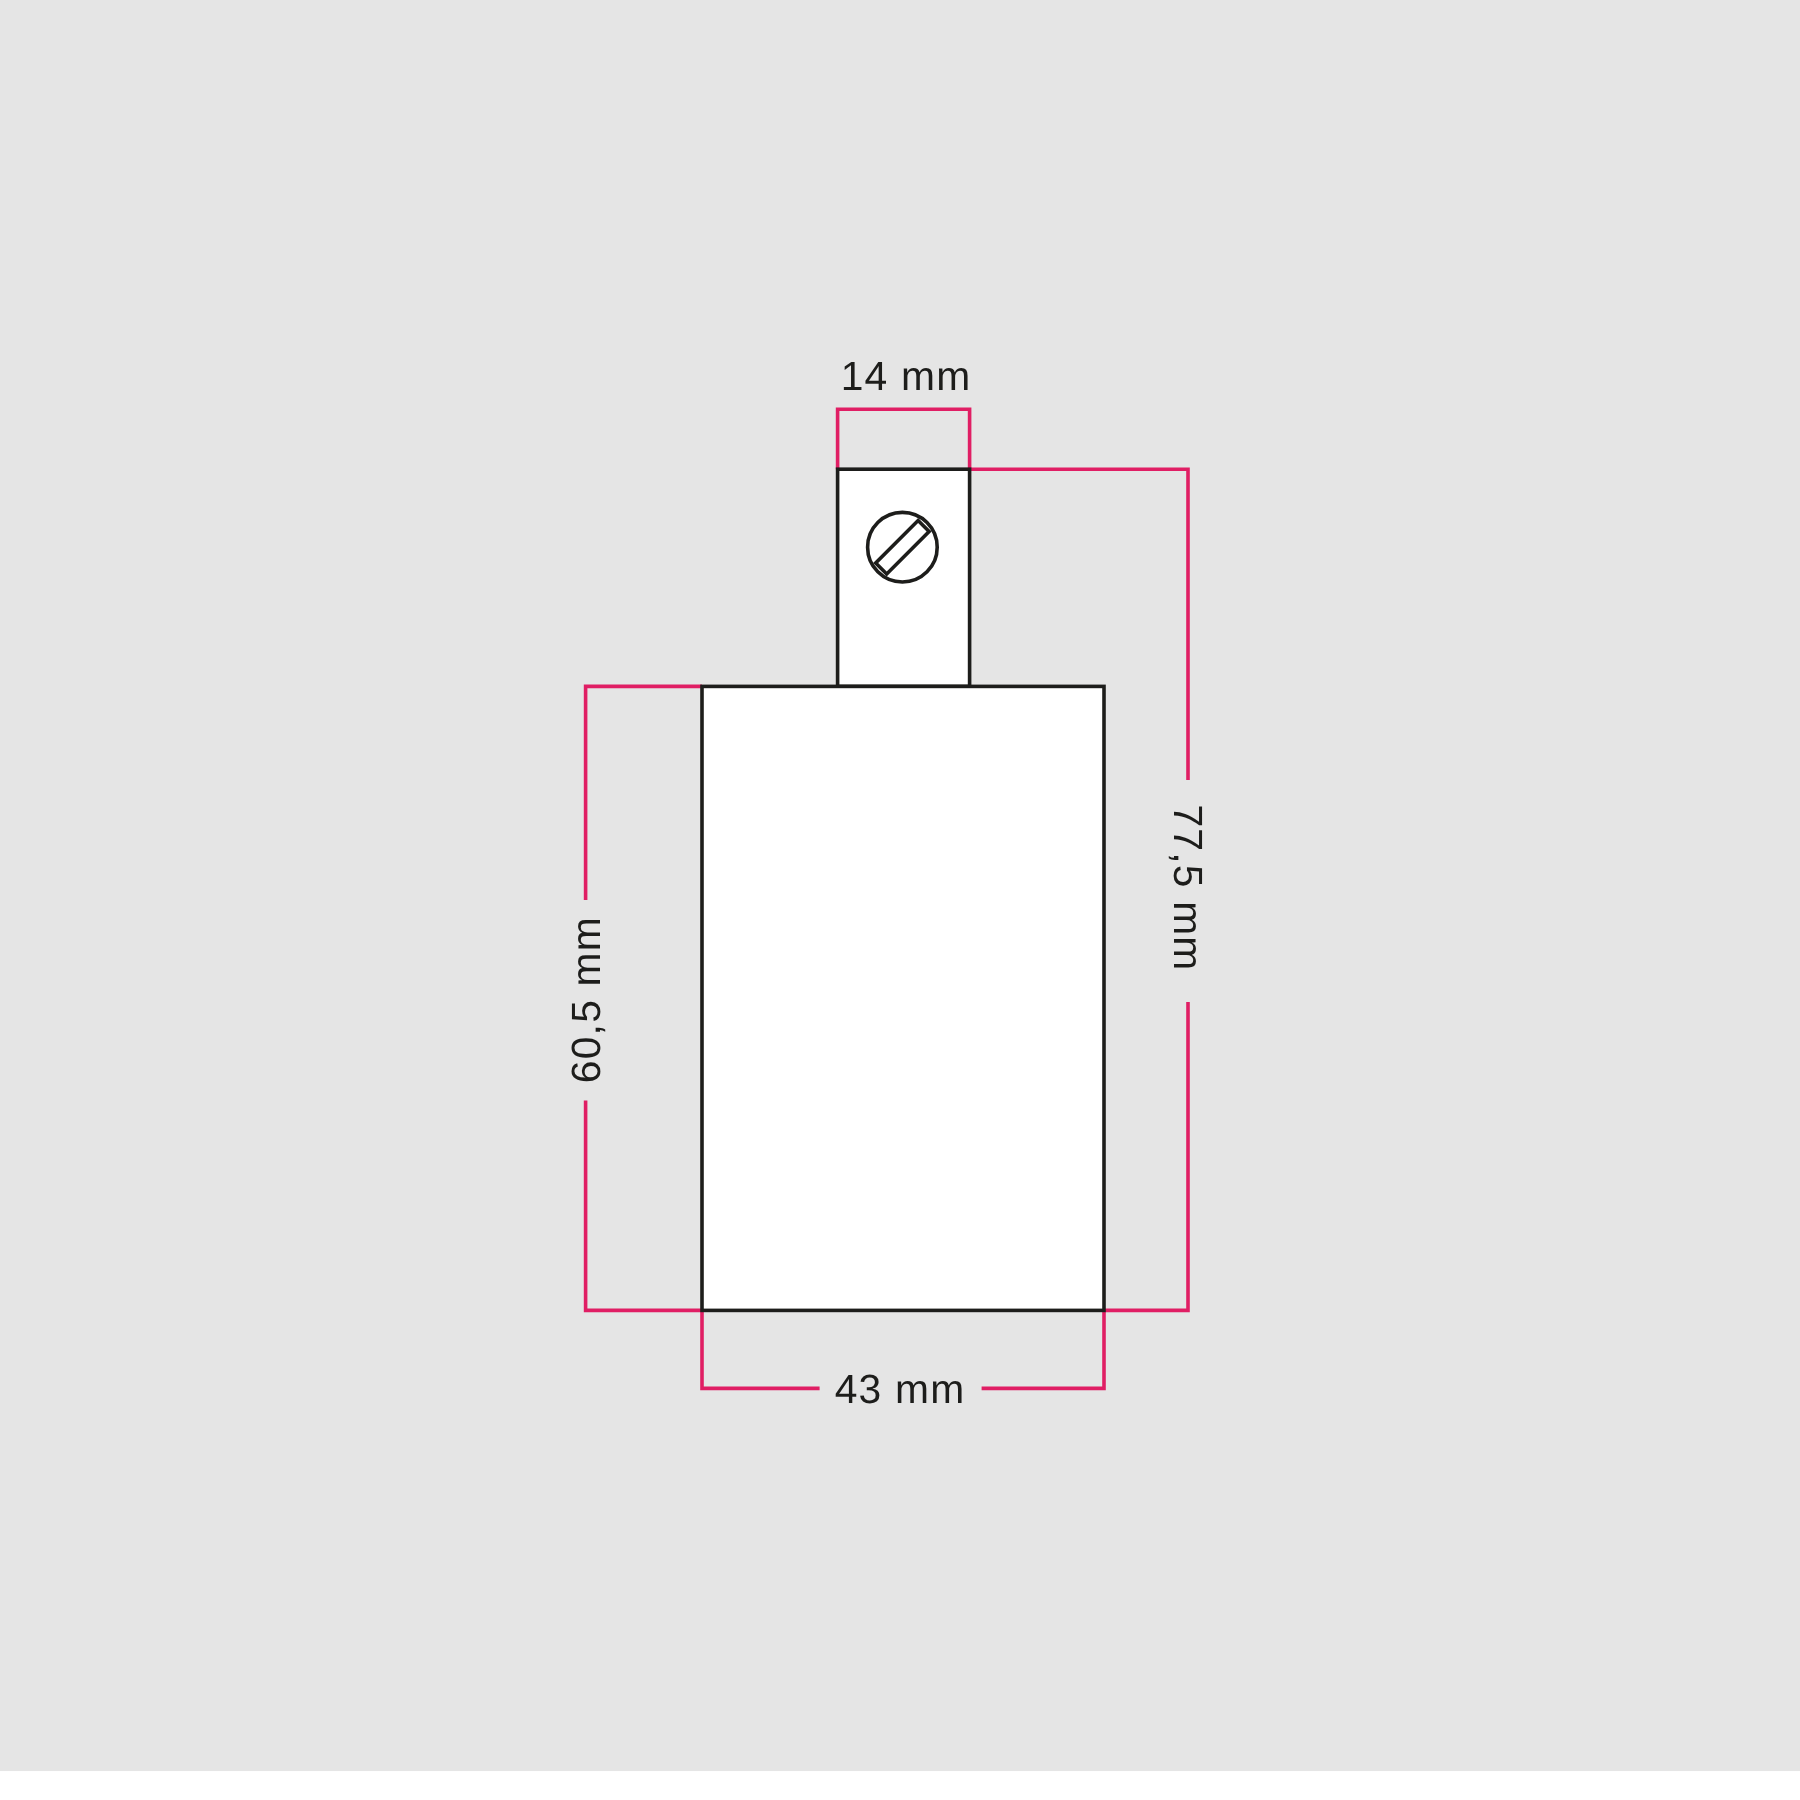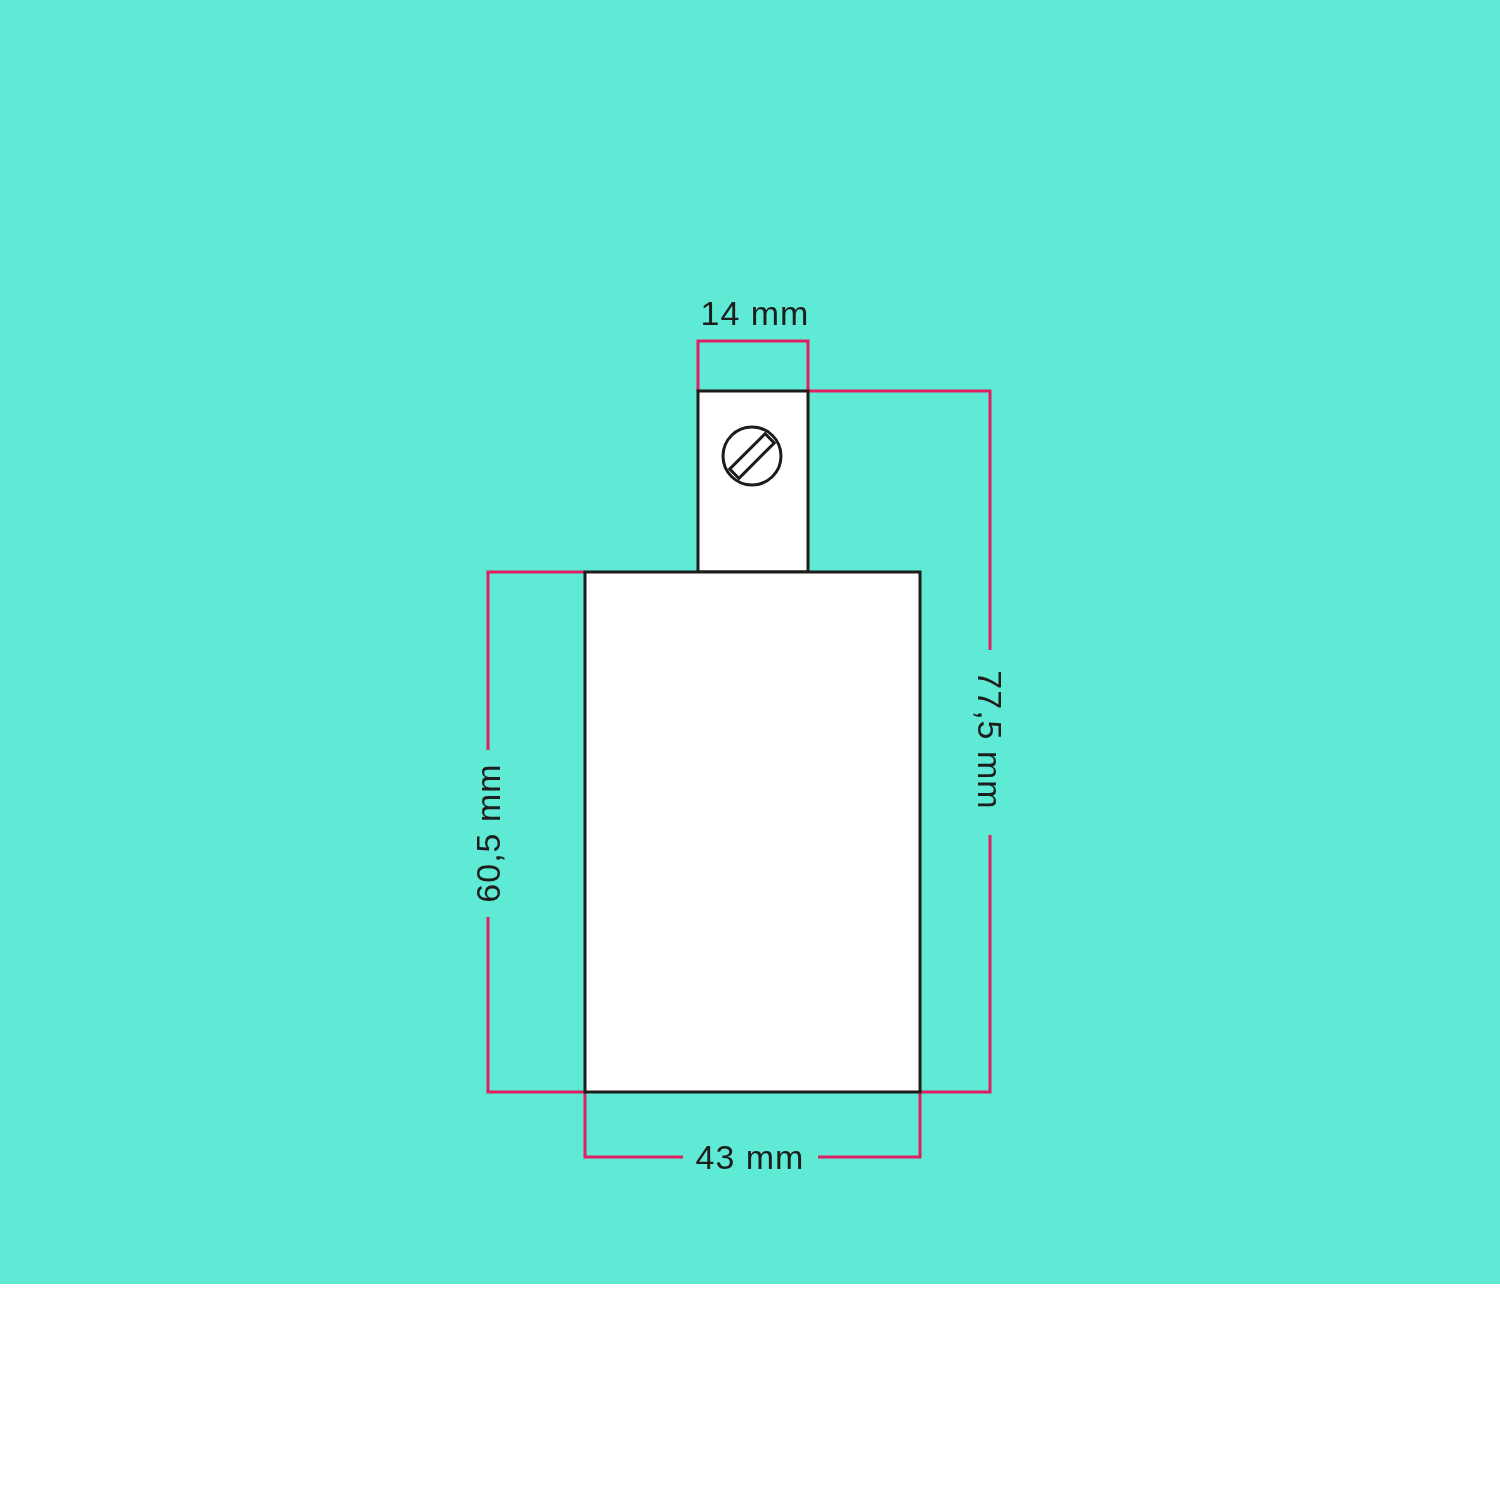--- a/index.html
+++ b/index.html
@@ -3,22 +3,22 @@
 <meta charset="utf-8">
 <style>
   html, body {
     margin: 0;
     padding: 0;
     background: #ffffff;
   }
   .canvas {
     position: relative;
     width: 1500px;
-    height: 1284px;
-    background: #5eead4;
+    height: 1476px;
+    background: #e5e5e5;
     overflow: hidden;
   }
   svg { display: block; }
   .outline-filled {
     fill: #ffffff;
     stroke: #1d1d1b;
     stroke-width: 3;
   }
   .dim {
     fill: none;

